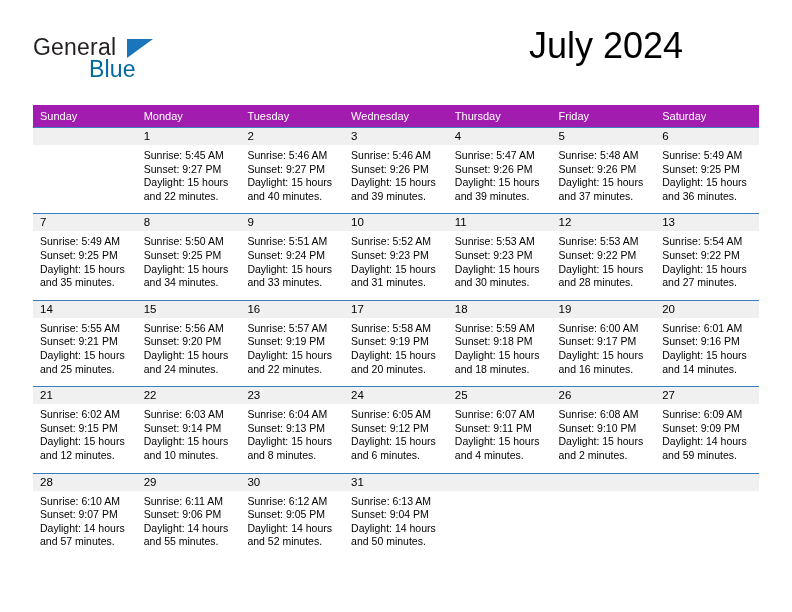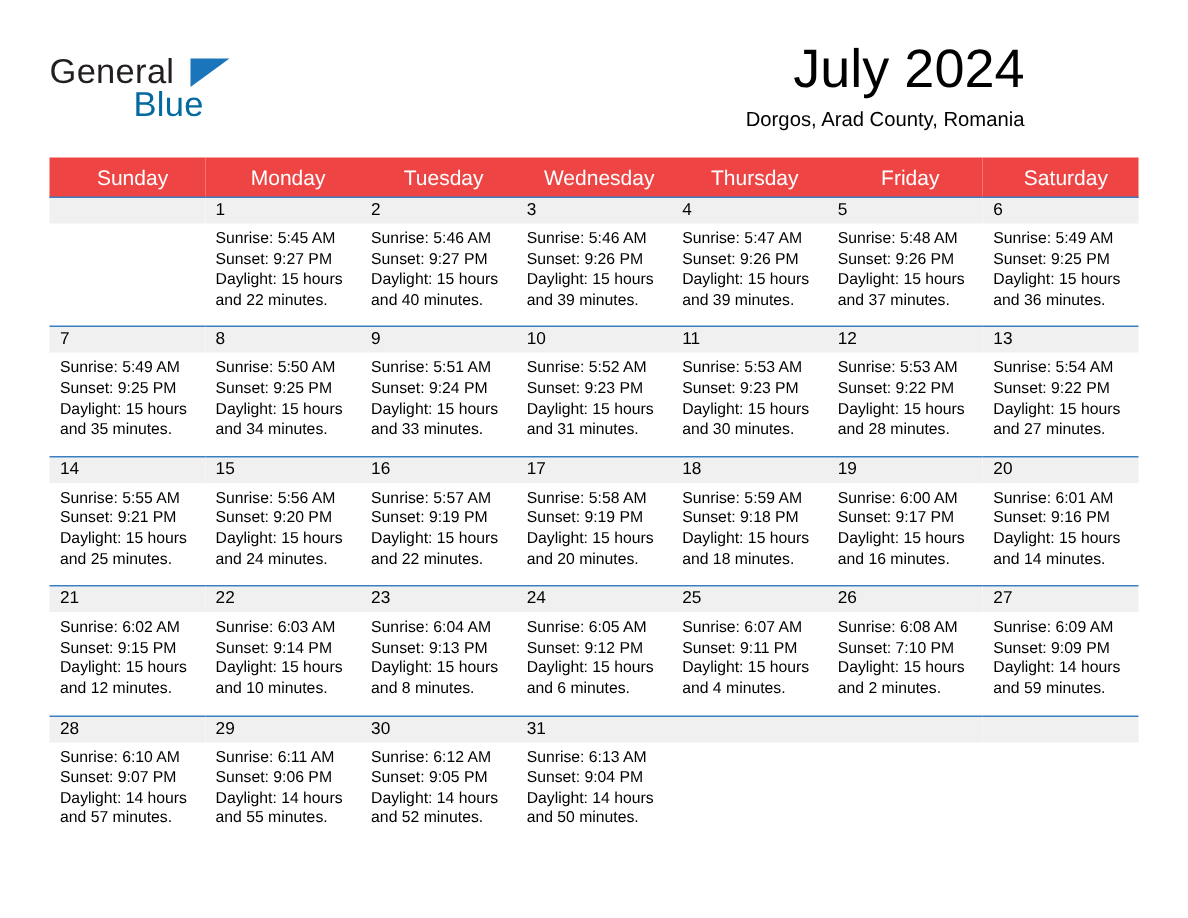--- a/index.html
+++ b/index.html
@@ -87,25 +87,25 @@
   
   .calendar {
     position: absolute;
     left: 33px;
     top: 105px;
     width: 726px;
     border-collapse: collapse;
     table-layout: fixed;
   }
   .calendar th {
-    background: #ef4444;
+    background: #a21caf;
     color: #ffffff;
-    font-size: 14px;
+    font-size: 11px;
     font-weight: normal;
-    text-align: center;
+    text-align: left;
     padding: 5px 0 5px 7px;
     height: 12px;
     border: none;
   }
   .calendar td {
     vertical-align: top;
     padding: 0;
     border-top: 1px solid #3a7ebf;
     height: 75px;
     background: #ffffff;
@@ -142,21 +142,20 @@
   <div class="header">
 
     <div class="brand">
       <span class="brand-general">General</span>
       <span class="brand-triangle"></span>
       <span class="brand-blue">Blue</span>
     </div>
 
     <div class="title-block">
       <div class="month-title">July 2024</div>
-      <div class="location-title">Dorgos, Arad County, Romania</div>
     </div>
 
   </div>
 
   <table class="calendar">
     <thead>
       <tr>
         <th>Sunday</th>
         <th>Monday</th>
         <th>Tuesday</th>
@@ -399,21 +398,21 @@
               <div>Sunrise: 6:07 AM</div>
               <div>Sunset: 9:11 PM</div>
               <div>Daylight: 15 hours</div>
               <div>and 4 minutes.</div>
             </div>
           </td>
           <td class="">
             <div class="daynum-band">26</div>
             <div class="cell-body">
               <div>Sunrise: 6:08 AM</div>
-              <div>Sunset: 7:10 PM</div>
+              <div>Sunset: 9:10 PM</div>
               <div>Daylight: 15 hours</div>
               <div>and 2 minutes.</div>
             </div>
           </td>
           <td class="">
             <div class="daynum-band">27</div>
             <div class="cell-body">
               <div>Sunrise: 6:09 AM</div>
               <div>Sunset: 9:09 PM</div>
               <div>Daylight: 14 hours</div>

